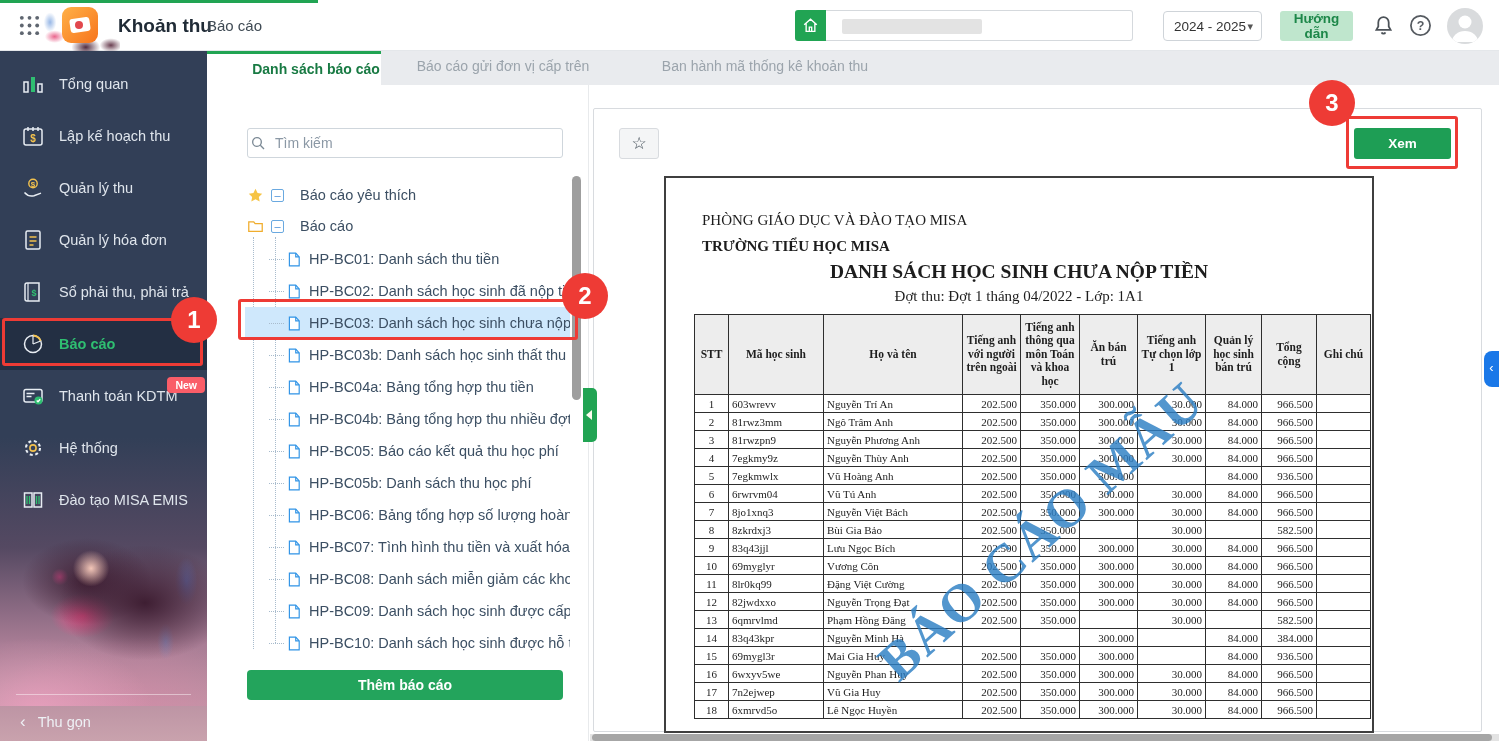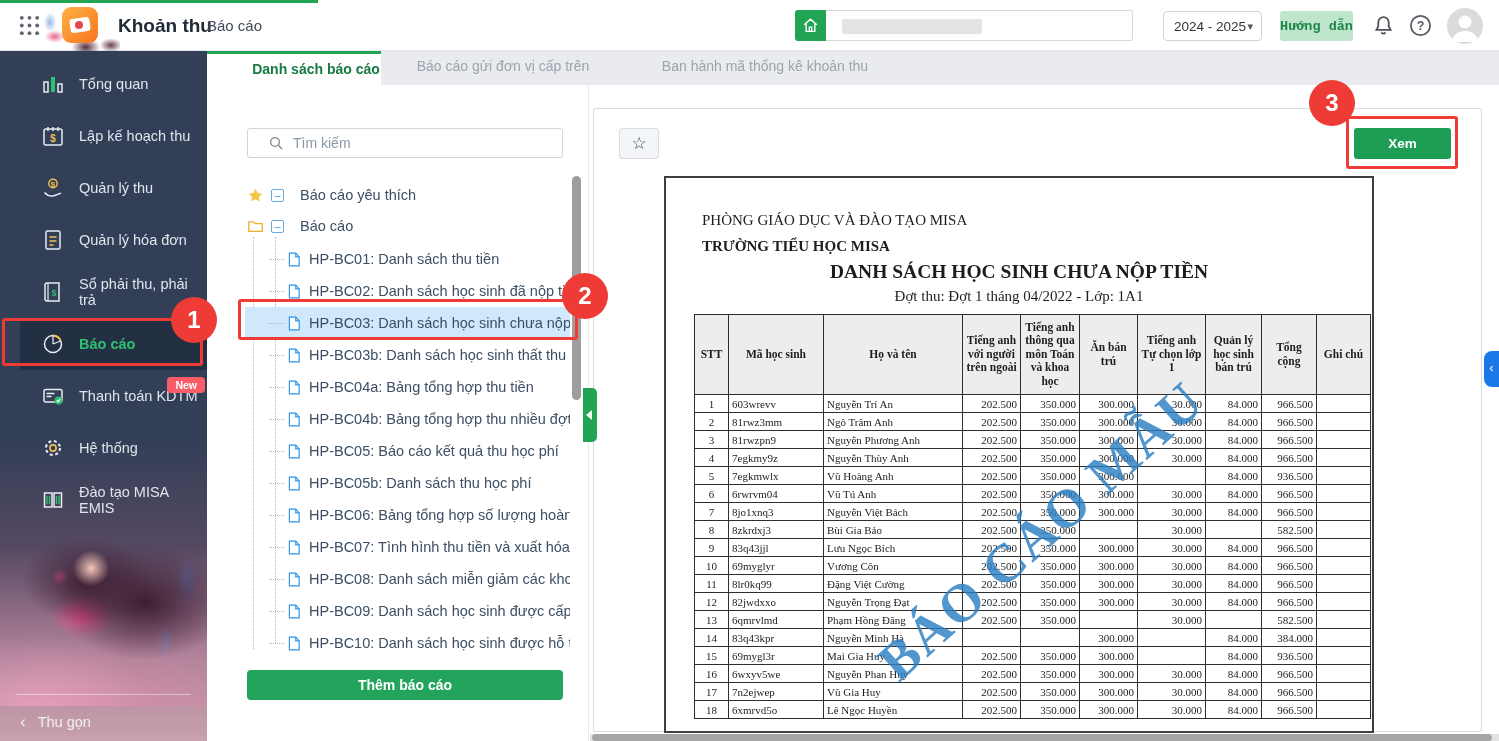--- a/index.html
+++ b/index.html
@@ -27,30 +27,30 @@
   .app-title { position:absolute; left:118px; top:0; height:51px; line-height:51px; font-size:19px; font-weight:bold; color:#202b36; }
   .top-nav { position:absolute; left:207px; top:0; height:51px; line-height:51px; font-size:15px; color:#3f4a54; cursor:pointer; }
 
   .home-search { position:absolute; left:795px; top:10px; height:31px; display:flex; }
   .home-btn { width:31px; height:31px; background:#21a453; border:none; border-radius:3px 0 0 3px; cursor:pointer; display:flex; align-items:center; justify-content:center; }
   .search-box { width:307px; height:31px; background:#fff; border:1px solid #d5d9dd; border-left:none; border-radius:0 3px 3px 0; position:relative; }
   .redacted { position:absolute; left:16px; top:8px; width:140px; height:15px; background:#e3e3e3; border-radius:2px; }
 
   .year-select { position:absolute; left:1163px; top:11px; width:99px; height:30px; border:1px solid #cfd4d9; border-radius:4px; display:flex; align-items:center; justify-content:space-between; padding:0 8px 0 10px; font-size:13.5px; color:#333; cursor:pointer; background:#fff; }
   .year-select .chev { font-size:11px; color:#555; }
-  .guide-btn { position:absolute; left:1280px; top:11px; width:73px; height:30px; background:#bfe6cd; color:#1d8749; border:none; border-radius:3px; font-size:13.5px; font-weight:bold; cursor:pointer; font-family:Liberation Mono, monospace; }
+  .guide-btn { position:absolute; left:1280px; top:11px; width:73px; height:30px; background:#bfe6cd; color:#1d8749; border:none; border-radius:3px; font-size:13.5px; font-weight:bold; cursor:pointer; font-family:Liberation Sans, sans-serif; }
   .icon-btn { position:absolute; top:13px; width:25px; height:25px; cursor:pointer; }
   .bell { left:1371px; }
   .help { left:1408px; }
   .avatar { position:absolute; left:1447px; top:8px; width:36px; height:36px; border-radius:50%; background:#d9dbdd; overflow:hidden; cursor:pointer; }
 
   
   .sidebar { position:absolute; left:0; top:51px; width:207px; height:690px; z-index:10;
     background:linear-gradient(180deg,#323f57 0%,#323f57 56%,#554962 72%,#a97d95 86%,#c9a2ad 100%); overflow:hidden; }
-  .sb-items { position:absolute; left:0; top:7px; width:207px;padding-left:20px; }
+  .sb-items { position:absolute; left:0; top:7px; width:207px; }
   .sb-item { height:52px; display:flex; align-items:center; padding-left:20px; color:#dfe5ec; font-size:14.5px; cursor:pointer; position:relative; }
   .sb-item .ic { width:26px; height:24px; margin-right:13px; flex:0 0 26px; }
   .sb-item.active { background:rgba(10,18,32,.35); color:#2fbf71; font-weight:bold; }
   .sb-badge { position:absolute; right:2px; top:7px; background:#fa5d68; color:#fff; font-size:10.5px; font-weight:bold; padding:2px 8px; border-radius:4px; }
   .illustration { position:absolute; left:0; top:440px; width:207px; height:215px; pointer-events:none;
     background:
       radial-gradient(26px 26px at 44% 36%, #f3c6b8, transparent 70%),
       radial-gradient(120px 80px at 70% 52%, rgba(58,26,46,.95), transparent 72%),
       radial-gradient(90px 60px at 42% 42%, rgba(58,26,46,.9), transparent 72%),
       radial-gradient(46px 32px at 40% 58%, #e84f86, transparent 70%),
@@ -65,21 +65,21 @@
   .sb-collapse .chev { margin-right:12px; font-size:17px; }
 
   
   .tabs { position:absolute; left:207px; top:51px; width:1292px; height:34px; background:#e9ebee; display:flex; z-index:5; }
   .tab { height:34px; line-height:31px; text-align:center; font-size:14px; color:#9ba4ac; cursor:pointer; }
   .tab1 { width:174px;padding-left:44px; } .tab2 { width:244px; } .tab3 { width:280px; }
   .tab.active { background:#fff; border-top:3px solid #21a453; color:#187a43; font-weight:bold; }
 
   
   .list-panel { position:absolute; left:207px; top:85px; width:381px; height:656px; background:#fff; z-index:4; }
-  .search { position:absolute; left:40px; top:43px; width:316px; height:30px; border:1px solid #cfd6dc; border-radius:3px; display:flex; align-items:center; padding-left:20px; }
+  .search { position:absolute; left:40px; top:43px; width:316px; height:30px; border:1px solid #cfd6dc; border-radius:3px; display:flex; align-items:center; padding-left:2px; }
   .search input { border:none; outline:none; font-size:14px; color:#44505c; width:250px; margin-left:9px; font-family:inherit; }
   .search input::placeholder { color:#8b98a5; }
   .tree-parent { position:absolute; left:40px; height:28px; display:flex; align-items:center; cursor:pointer; font-size:14.5px; color:#3c4f63; }
   .tree-parent.fav { top:96px; } .tree-parent.rpt { top:127px; }
   .tree-parent .pic { width:17px; margin-right:7px; }
   .minusbox { width:13px; height:13px; border:1px solid #6aa9e0; border-radius:2px; background:#fff; color:#4a90d9; font-size:11px; line-height:11px; text-align:center; margin-right:16px; }
   .guide-v { position:absolute; width:0; border-left:1px dotted #a9bccd; }
   .gv1 { left:46px; top:152px; height:412px; }
   .gv2 { left:68px; top:152px; height:406px; }
   .tree-children { position:absolute; left:38px; top:158px; width:325px; list-style:none; }

